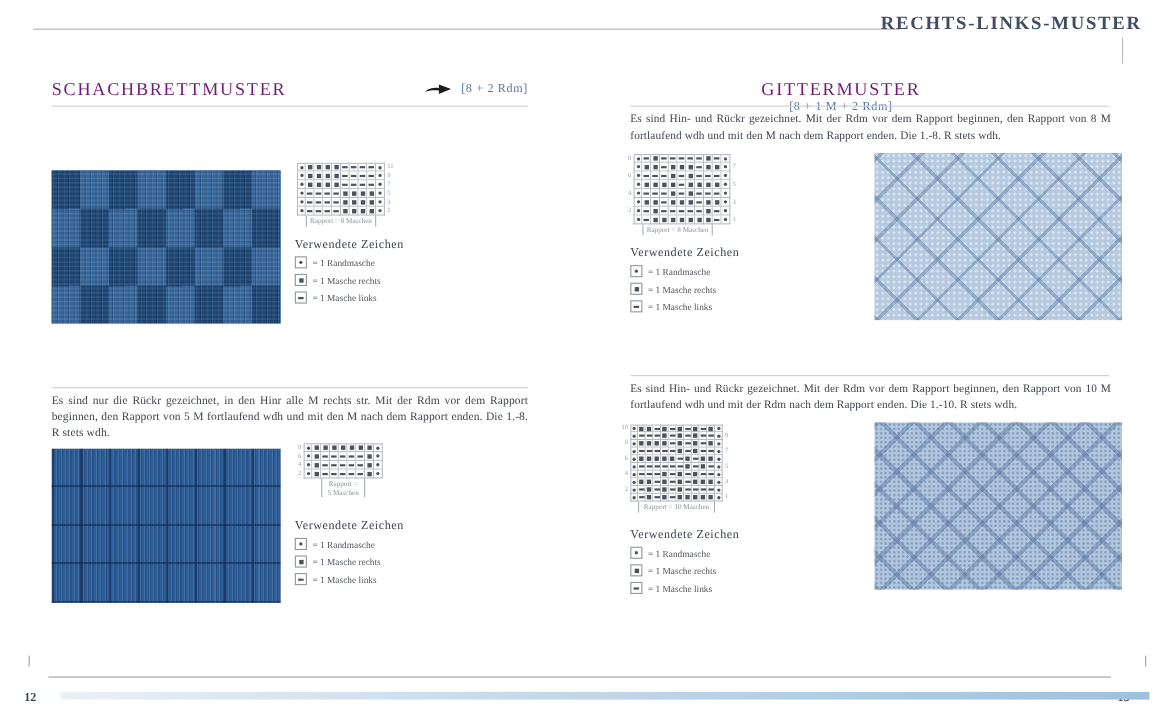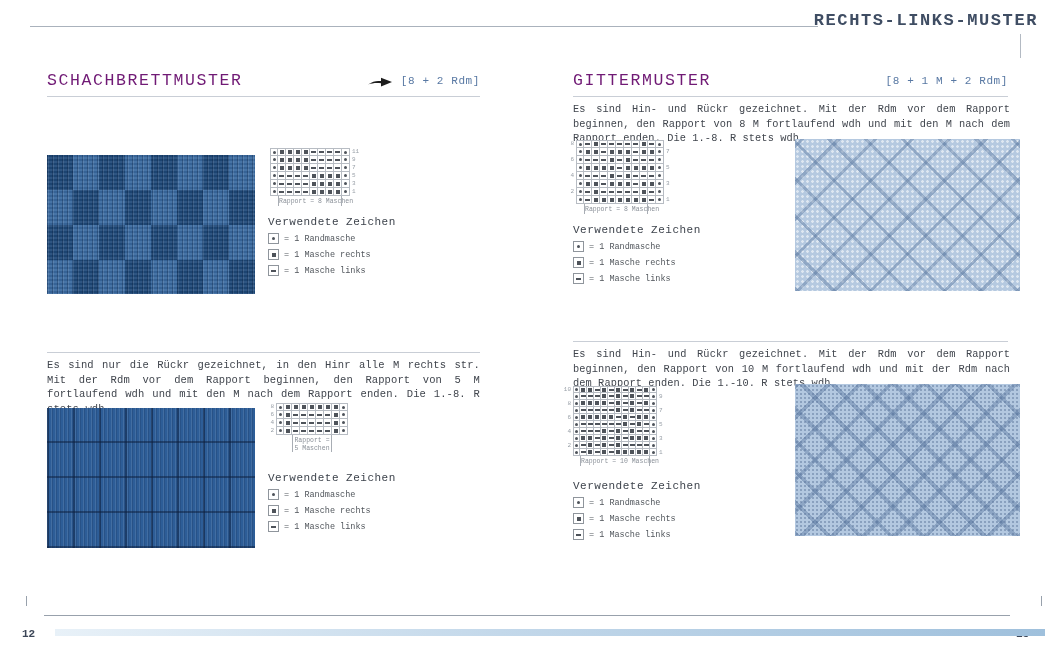--- a/index.html
+++ b/index.html
@@ -1,35 +1,35 @@
 <!DOCTYPE html>
 <html><head>
 <meta charset="utf-8">
 <style>
   html,body{margin:0;padding:0;background:#fff;}
   .page{position:relative;width:1049px;height:648px;background:#ffffff;overflow:hidden;
-        font-family:Liberation Mono, monospace;border-radius:20px;}
+        font-family:Liberation Serif, serif;border-radius:20px;}
 
   
   .top-line{position:absolute;left:30px;top:26px;width:788px;height:1px;background:#aab2bc;}
   .header-title{position:absolute;left:700px;top:11px;width:338px;text-align:right;
                 font-size:17px;letter-spacing:1.6px;color:#3f4d63;font-weight:600;}
   .header-vtick{position:absolute;left:1020px;top:34px;width:1px;height:24px;background:#b3bac3;}
   .pn{position:absolute;top:616px;font-size:11px;font-weight:700;color:#3c4657;margin-top:12px;}
   .pn-left{left:22px;} .pn-right{left:1016px;}
   .foot-line{position:absolute;left:44px;top:615px;width:966px;height:1px;background:#98a1ac;}
   .foot-tick{position:absolute;width:1px;height:10px;background:#98a1ac;top:596px;}
   .foot-tick.l{left:26px;} .foot-tick.r{left:1041px;}
   .bottom-bar{position:absolute;left:55px;top:629px;width:990px;height:7px;
               background:linear-gradient(90deg,#e8f1f8 0%,#c3d8ea 45%,#9fc0dc 100%);}
 
   
   .sec-head{position:absolute;display:flex;justify-content:space-between;align-items:center;}
   .sec-title{font-size:16.5px;letter-spacing:1.6px;color:#701a75;font-weight:500;white-space:nowrap;}
-  .badge-group{display:flex;align-items:flex-end;gap:8px;}
+  .badge-group{display:flex;align-items:flex-start;gap:8px;}
   .badge{font-size:11px;letter-spacing:.6px;color:#5878a3;white-space:nowrap;}
   .rule{position:absolute;height:1px;background:#c9ced6;}
   .para{position:absolute;font-size:10.5px;line-height:14.6px;color:#40454d;
         text-align:justify;letter-spacing:.1px;}
   .para.r{font-size:10.3px;}
 
   
   .photo{position:absolute;}
   #photo1{left:47px;top:155px;width:208px;height:139px;background-color:#2c5c96;
     background-image:
@@ -510,21 +510,21 @@
         <span class="ltext">= 1 Masche rechts</span>
       </div>
       <div class="legend-item">
         <span class="lbox">
           <i class="sym-p"></i>
         </span>
         <span class="ltext">= 1 Masche links</span>
       </div>
     </div>
 
-  <div class="sec-head" style="left:573px;top:71px;width:435px;">
+  <div class="sec-head" style="left:547px;top:71px;width:435px;flex-direction:column;">
     <div class="sec-title">GITTERMUSTER</div>
     <div class="badge-group">
       <span class="badge">[8 + 1 M + 2 Rdm]</span>
     </div>
   </div>
   <div class="rule" style="left:573px;top:96px;width:435px;"></div>
   <div class="para r" style="left:573px;top:102px;width:437px;">Es sind Hin- und Rückr gezeichnet. Mit der Rdm vor dem Rapport beginnen, den Rapport von 8 M fortlaufend wdh und mit den M nach dem Rapport enden. Die 1.-8. R stets wdh.</div>
   <div class="chart" style="left: 566px; top: 140px; --cell: 8px;">
       <div class="cgrid">
         <div class="crow">

